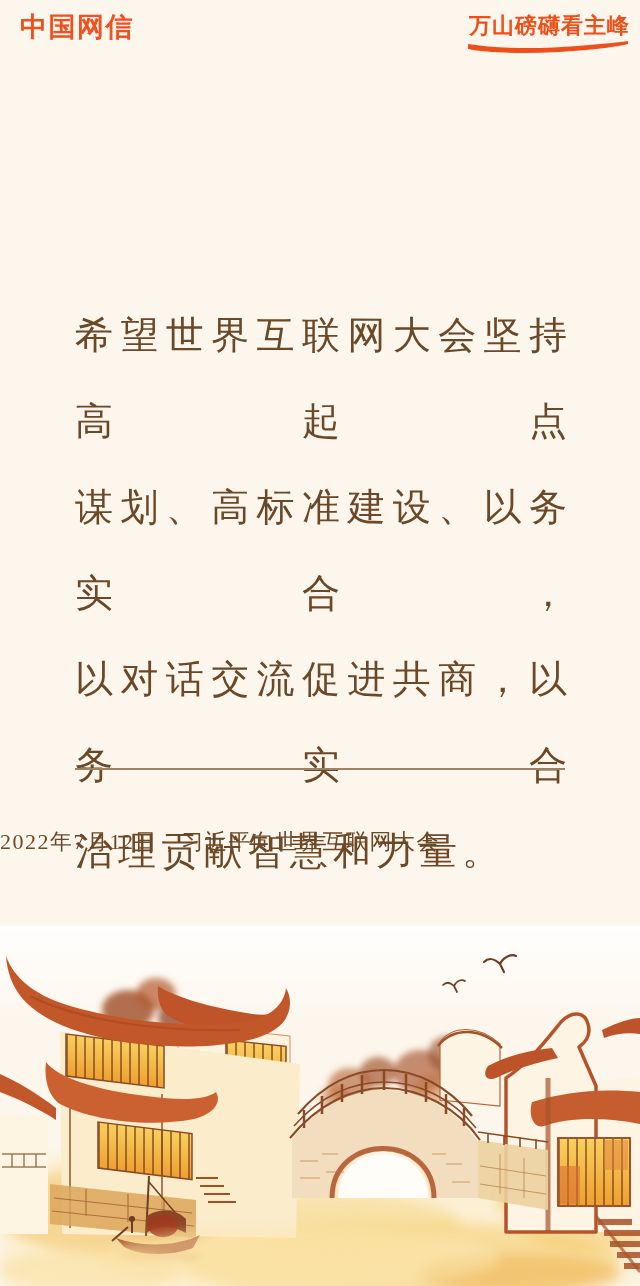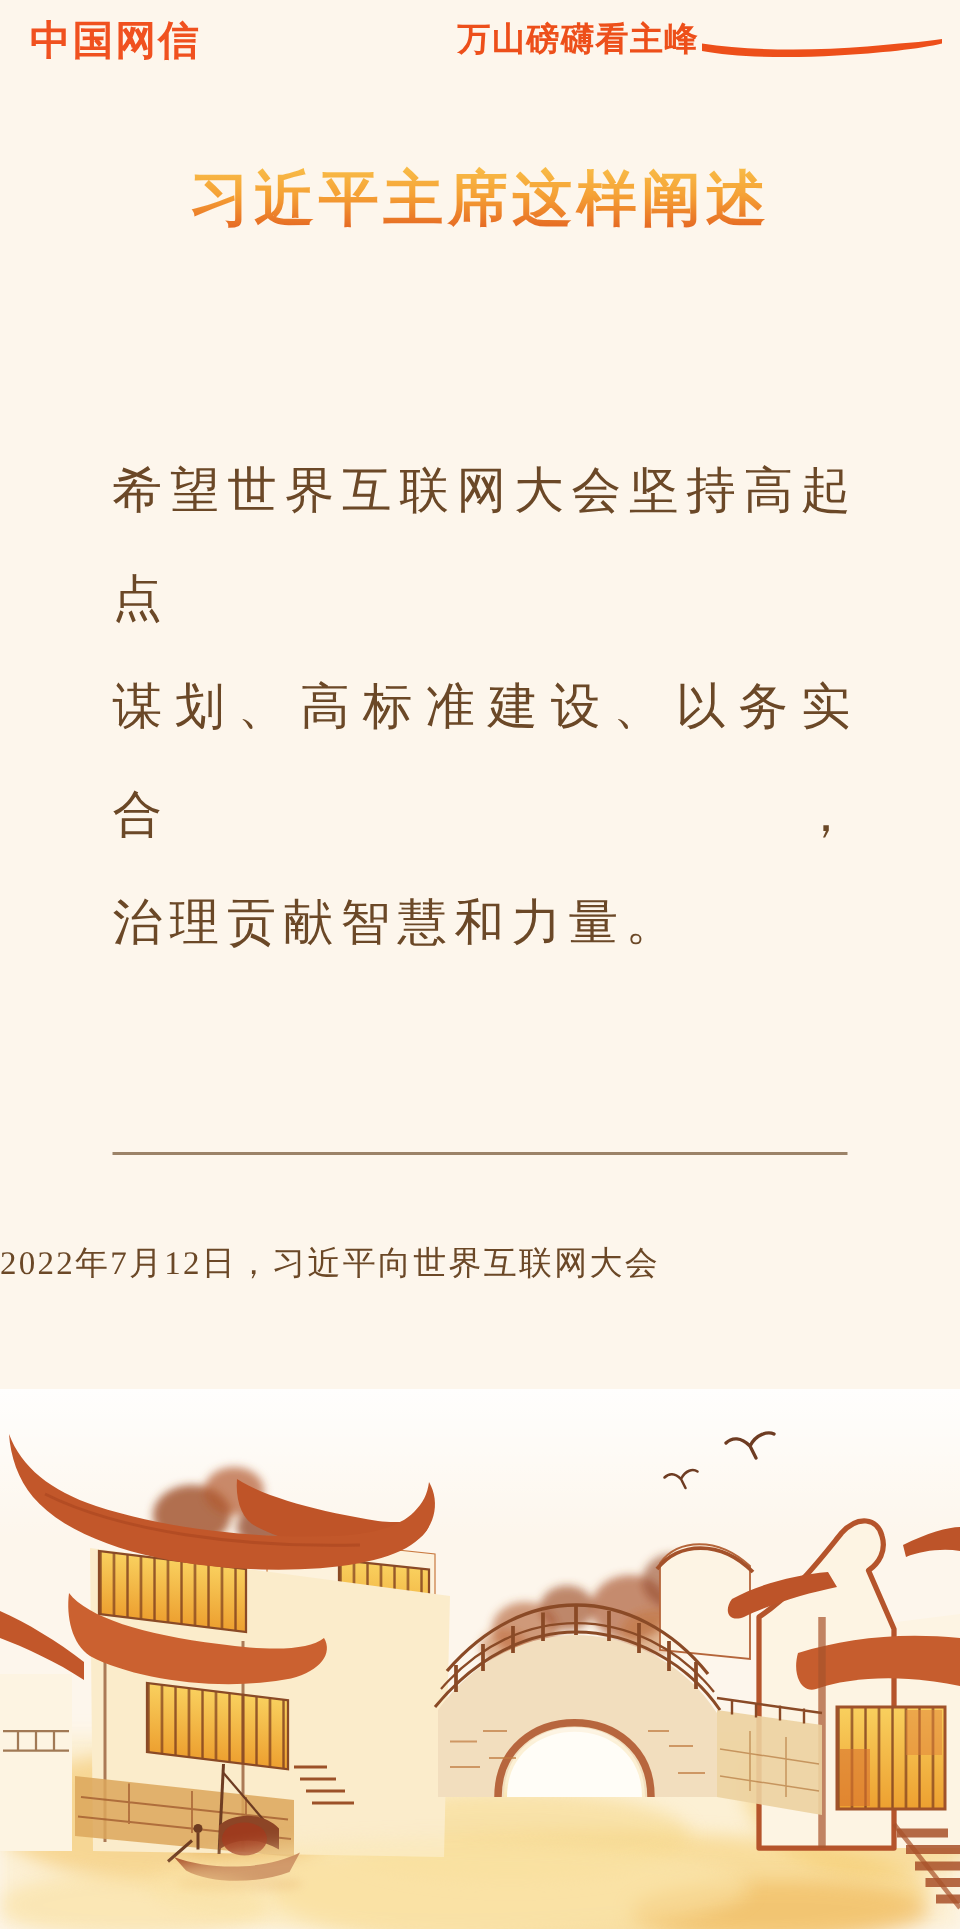--- a/index.html
+++ b/index.html
@@ -12,21 +12,21 @@
   }
   
   .logo{
     position:absolute;left:20px;top:13px;
     font-family:"Liberation Sans","DejaVu Sans",sans-serif;
     font-weight:900;font-size:27px;line-height:1.1;
     color:#f0511f;letter-spacing:1.5px;
   }
   .slogan-wrap{
     position:absolute;right:10px;top:13px;
-    display:flex;align-items:flex-end;
+    display:flex;flex-direction:column;align-items:flex-end;
   }
   .slogan{
     font-family:"Liberation Sans","DejaVu Sans",sans-serif;
     font-weight:900;font-size:22px;line-height:1.2;
     color:#ed4f1a;letter-spacing:1px;
   }
   .slogan-underline{display:block;margin-top:2px;}
   
   .title{
     position:absolute;top:106px;left:0;width:100%;
@@ -34,21 +34,21 @@
     font-size:40px;line-height:54px;letter-spacing:3px;
   }
   .title-line{
     background:linear-gradient(180deg,#f9c44d 0%,#f5a135 45%,#e0551c 100%);
     -webkit-background-clip:text;background-clip:text;
     color:transparent;
   }
   
   .quote{
     position:absolute;top:292px;left:75px;width:497px;
-    font-size:33px;line-height:72px;color:#6b4827;
+    font-size:38px;line-height:86px;color:#6b4827;
     letter-spacing:5px;
   }
   .quote-line{text-align:justify;text-align-last:justify;}
   .quote-line:last-child{text-align-last:left;}
   
   .divider{
     position:absolute;top:768px;left:75px;width:490px;height:2px;
     background:#9c8368;border:none;margin:0;
   }
   
@@ -67,26 +67,26 @@
 
   <div class="logo">中国网信</div>
   <div class="slogan-wrap">
     <div class="slogan">万山磅礴看主峰</div>
     <svg class="slogan-underline" width="164" height="13" viewBox="0 0 164 13">
       <path d="M2,3 C34,8 76,8 112,5 C132,3 150,2 162,0 L162,3 C148,6.5 120,9.5 92,11 C58,13 22,12 2,8 Z" fill="#ed4f1a"></path>
     </svg>
   </div>
 
   <div class="title">
-    <div class="title-line">习近平主席这样阐述</div>
   </div>
 
   <div class="quote">
     <div class="quote-line">希望世界互联网大会坚持高起点</div>
     <div class="quote-line">谋划、高标准建设、以务实合，</div>
+    <div class="quote-line">以对话交流促进共商，以务实合</div>
     <div class="quote-line">治理贡献智慧和力量。</div>
   </div>
 
   <div class="divider"></div>
 
   <div class="attribution">
     <div>2022年7月12日，习近平向世界互联网大会</div>
   </div>
 
   <svg class="art" width="640" height="360" viewBox="0 0 640 360">

